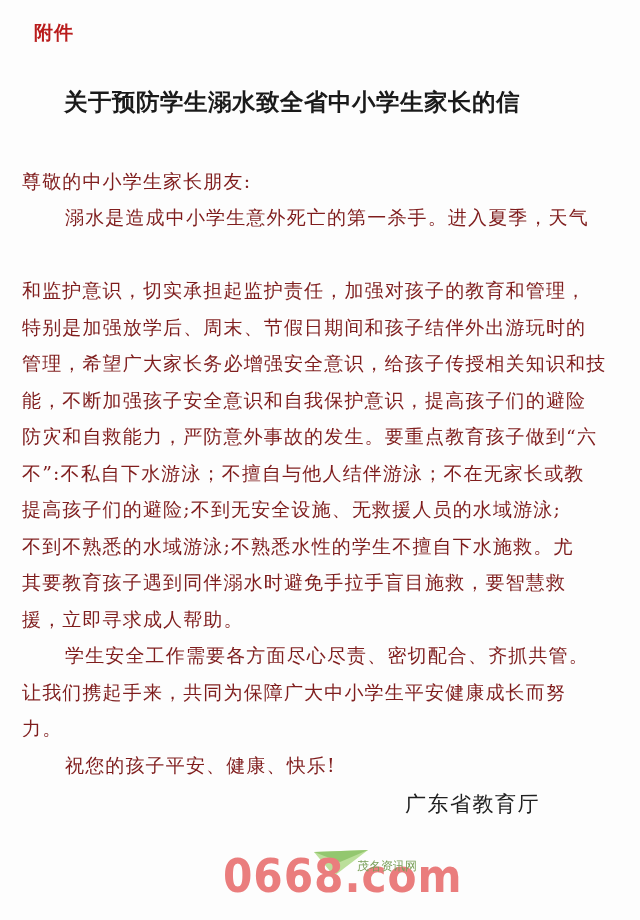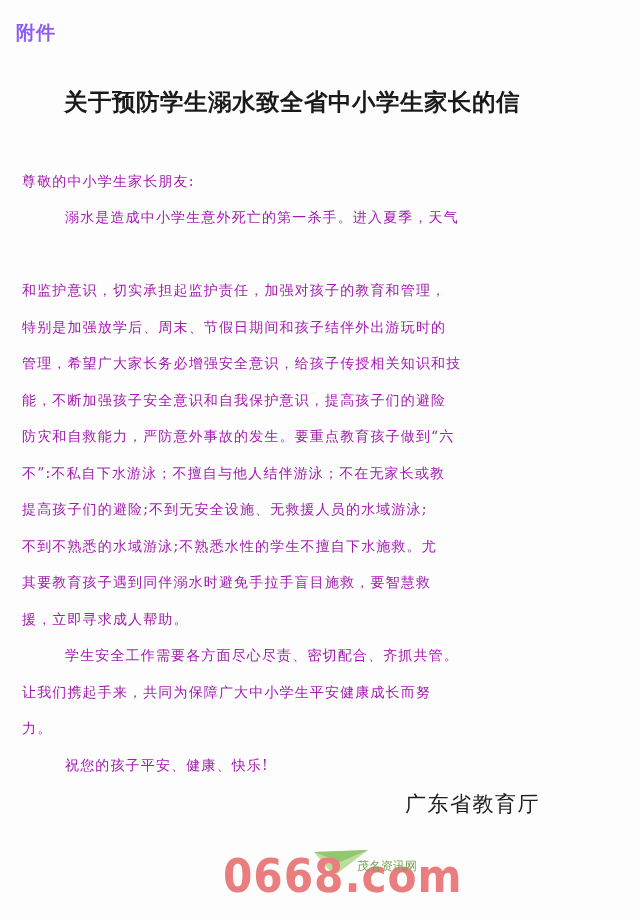--- a/index.html
+++ b/index.html
@@ -5,32 +5,32 @@
   html, body { margin: 0; padding: 0; }
   body {
     width: 640px; height: 920px; overflow: hidden;
     background: #fdfdfd;
     position: relative;
     font-family: "DejaVu Serif", "Liberation Serif", serif;
     color: #1e1e1e;
   }
   .page { position: absolute; left: 0; top: 0; width: 640px; height: 920px; }
   .attachment {
-    position: absolute; left: 16px; top: 20px;
+    position: absolute; left: 34px; top: 20px;
     font-family: "DejaVu Sans", "Liberation Sans", sans-serif;
-    font-size: 19px; font-weight: bold; color: #8b5cf6; letter-spacing: 1px;
+    font-size: 19px; font-weight: bold; color: #b91c1c; letter-spacing: 1px;
   }
   .title {
     position: absolute; left: 0; width: 584px; top: 86px; text-align: center;
     font-size: 23.5px; font-weight: bold; color: #1a1a1a; letter-spacing: 0.5px;
   }
   .line {
     position: absolute; left: 22px; width: 606px;
-    font-size: 14px; line-height: 26px; white-space: nowrap;
-    letter-spacing: 1.15px; color: #a21caf;
+    font-size: 19px; line-height: 26px; white-space: nowrap;
+    letter-spacing: 1.15px; color: #7f1d1d;
   }
   .line.indent { left: 65px; }
   .signature {
     position: absolute; font-size: 21px; color: #202020; white-space: nowrap; letter-spacing: 1.5px;
   }
   .wm-logo {
     position: absolute; left: 223px; top: 853px;
     font-family: "DejaVu Sans", "Liberation Sans", sans-serif;
     font-weight: bold; font-size: 46px; color: #ea7d7d; letter-spacing: 1px;
     line-height: 1; transform: scaleX(0.92); transform-origin: left top;

